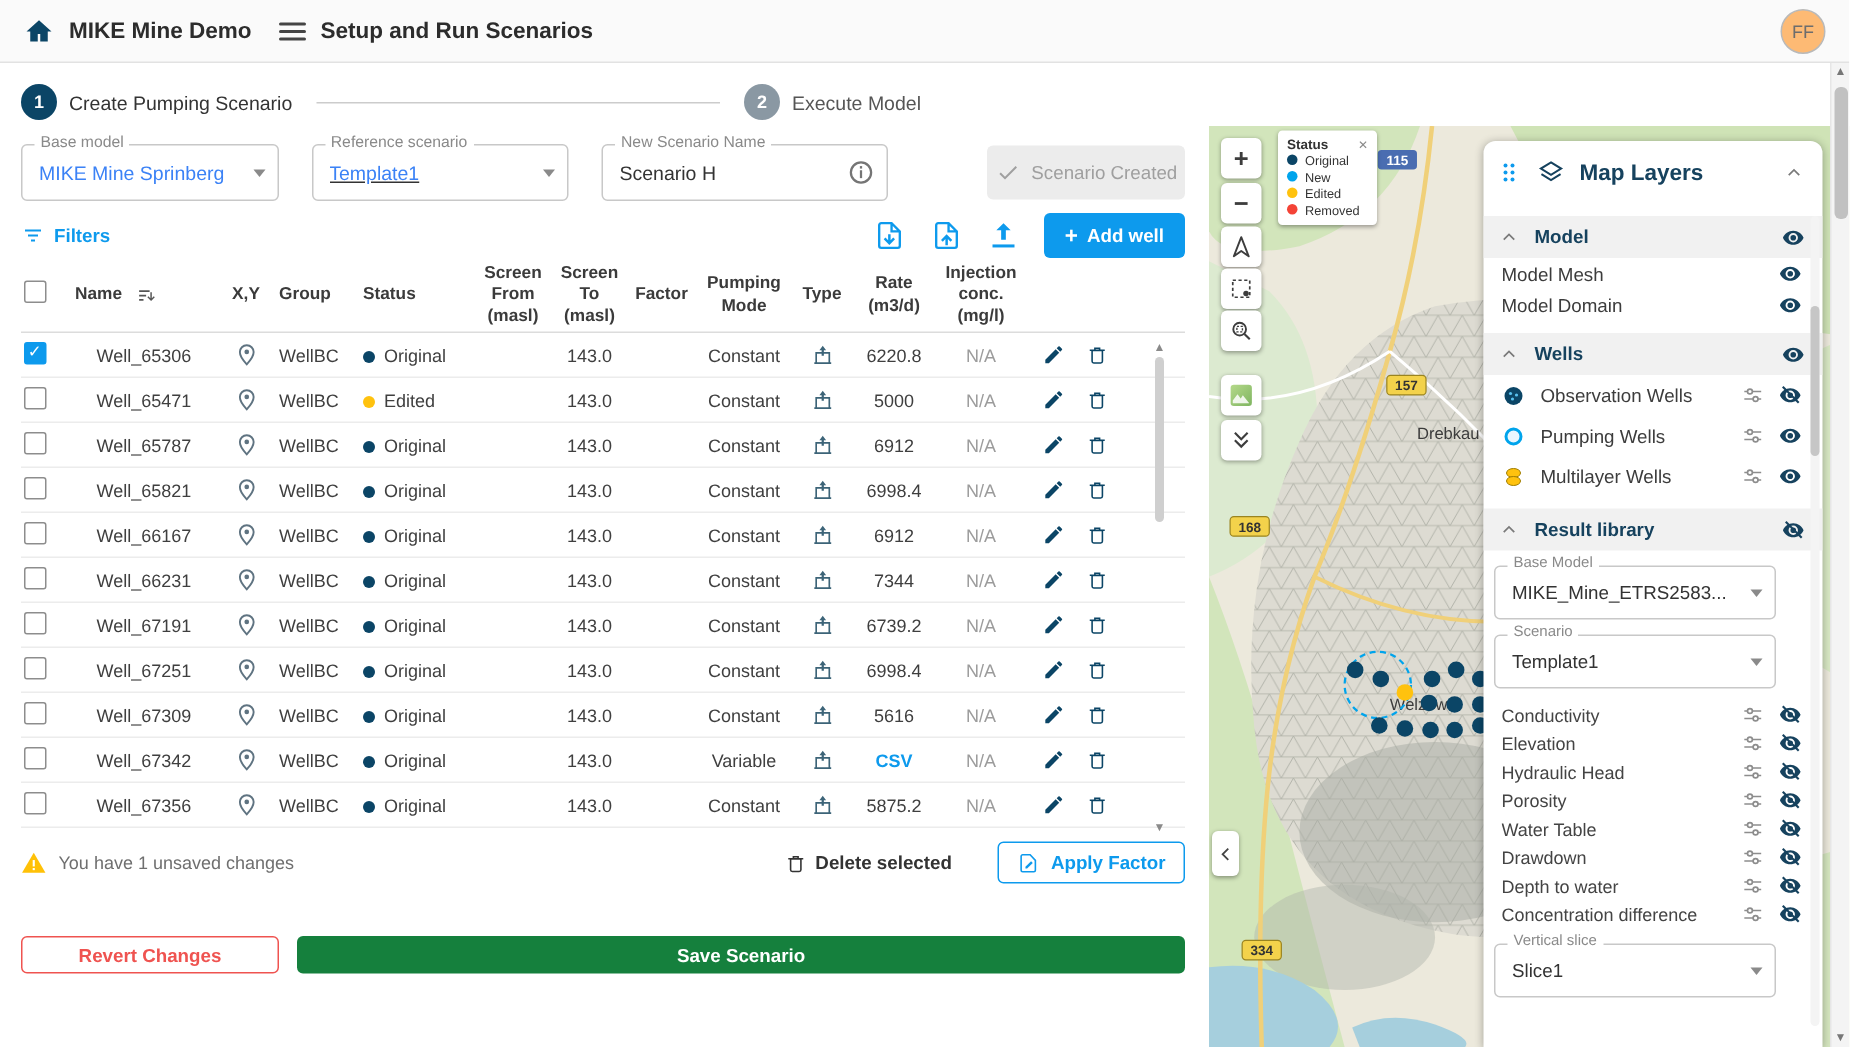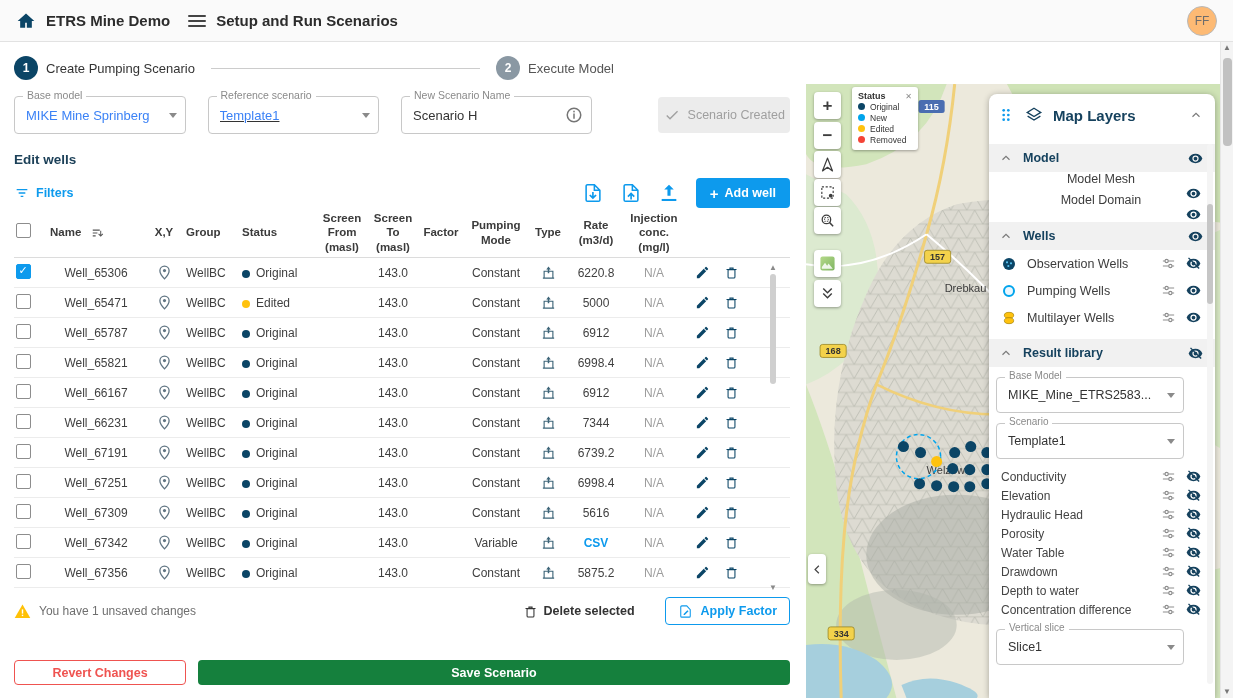--- a/index.html
+++ b/index.html
@@ -102,21 +102,21 @@
   .panel-head .ic{flex:none;}
   .grid-ic{width:16px;height:16px;color:#0d9aed;}
   .layers-ic{width:18px;height:18px;color:#16425e;margin-left:10px;}
   .chev{width:14px;height:14px;color:#7a7a7a;}
   .sec-head{height:28px;background:#f1f1f1;display:flex;align-items:center;padding:0 12px 0 10px;margin-top:8px;}
   .sec-head:first-of-type{margin-top:0;}
   .sec-head .stitle{font-size:12.5px;font-weight:bold;color:#16425e;margin-left:10px;}
   .eye{width:15px;height:15px;color:#16425e;cursor:pointer;flex:none;}
   .sliders{width:15px;height:15px;color:#8d8d8d;cursor:pointer;flex:none;}
   .mlauto{margin-left:auto;}
-  .sec-item{height:21px;display:flex;align-items:center;padding:0 14px 0 12px;font-size:12.5px;color:#3c3c3c;flex-direction:column;}
+  .sec-item{height:21px;display:flex;align-items:center;padding:0 14px 0 12px;font-size:12.5px;color:#3c3c3c;}
   .wl-item{height:27px;display:flex;align-items:center;padding:0 14px 0 12px;font-size:12.5px;color:#3c3c3c;gap:10px;}
   .wl-item .wic{width:16px;height:16px;flex:none;}
   .rl-item{height:19px;display:flex;align-items:center;padding:0 14px 0 12px;font-size:12px;color:#444;gap:10px;}
   .rl-item .lbl{flex:1;white-space:nowrap;overflow:hidden;}
   .pselect{height:36px;margin:10px 31px 0 7px;border:1px solid #c8c8c8;border-radius:4px;position:relative;display:flex;align-items:center;padding:0 8px 0 11px;background:#fff;}
   .pselect .flabel{position:absolute;top:-7px;left:8px;background:#fff;padding:0 4px;font-size:10px;color:#8a8a8a;line-height:1;}
   .pselect .fvalue{font-size:12.5px;color:#333;flex:1;white-space:nowrap;overflow:hidden;}
   .panel-sb{position:absolute;right:2px;top:50px;width:6px;height:540px;background:#f4f4f4;border-radius:3px;}
   .panel-sb .thumb{position:absolute;left:0;top:60px;width:6px;height:100px;background:#c6c6c6;border-radius:3px;}
 
@@ -239,21 +239,21 @@
       </linearGradient>
   </defs>
 </svg>
 
 <div class="stage">
 
   <div class="appbar">
     <svg class="ic" width="20" height="20" style="color:#0b4566">
         <use href="#i-home"></use>
       </svg>
-    <span class="ttl">ETRS Mine Demo</span>
+    <span class="ttl">MIKE Mine Demo</span>
     <span class="burger">
         <i></i>
         <i></i>
         <i></i>
       </span>
     <span class="sub">Setup and Run Scenarios</span>
     <span class="avatar">FF</span>
   </div>
 
   <div class="left-col">
@@ -285,21 +285,20 @@
           </svg>
       </div>
       <div class="btn-created">
         <svg class="ic" width="16" height="16">
             <use href="#i-check"></use>
           </svg>
         <span>Scenario Created</span>
       </div>
     </div>
 
-    <div class="wells-title">Edit wells</div>
 
     <div class="filters-row">
       <span class="filters-btn">
         <svg class="ic" width="16" height="16">
             <use href="#i-filter"></use>
           </svg>
         <span>Filters</span>
       </span>
       <span class="spacer"></span>
       <svg class="ic icon-btn">

